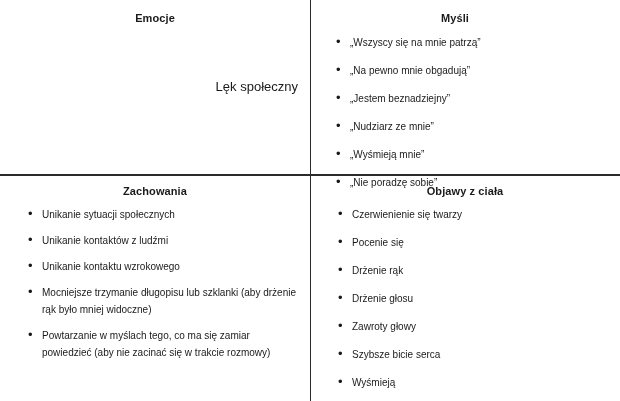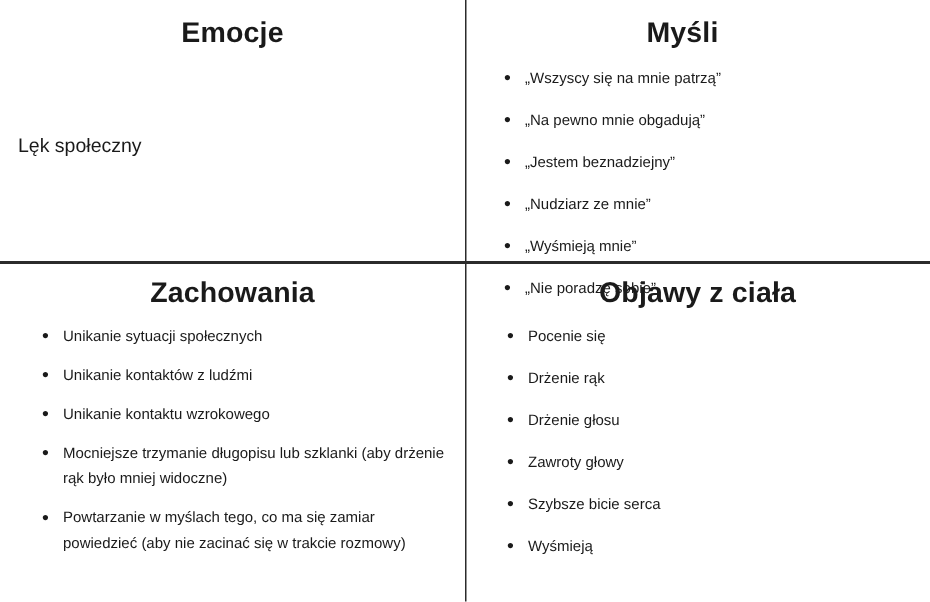--- a/index.html
+++ b/index.html
@@ -44,30 +44,30 @@
     left: 0;
     top: 174px;
     width: 620px;
     height: 2px;
     background: #2b2b2b;
   }
 
   .q-title {
     text-align: center;
     font-weight: bold;
-    font-size: 19px;
+    font-size: 11px;
     margin: 12px 0 0 0;
     letter-spacing: 0.1px;
   }
   .q-title.lower {
     margin-top: 11px;
   }
 
   .center-text {
-    text-align: left;
+    text-align: right;
     font-size: 13px;
     margin-top: 55px;
   }
 
   ul.items {
     list-style: none;
     margin: 9px 0 0 0;
     padding: 0 0 0 16px;
   }
   ul.items li {
@@ -122,20 +122,21 @@
       <li>Unikanie kontaktów z ludźmi</li>
       <li>Unikanie kontaktu wzrokowego</li>
       <li>Mocniejsze trzymanie długopisu lub szklanki (aby drżenie rąk było mniej widoczne)</li>
       <li>Powtarzanie w myślach tego, co ma się zamiar powiedzieć (aby nie zacinać się w trakcie rozmowy)</li>
     </ul>
   </div>
 
   <div class="quadrant q-br">
     <div class="q-title lower">Objawy z ciała</div>
     <ul class="items">
+      <li>Czerwienienie się twarzy</li>
       <li>Pocenie się</li>
       <li>Drżenie rąk</li>
       <li>Drżenie głosu</li>
       <li>Zawroty głowy</li>
       <li>Szybsze bicie serca</li>
       <li>Wyśmieją</li>
     </ul>
   </div>
 
 </div>

